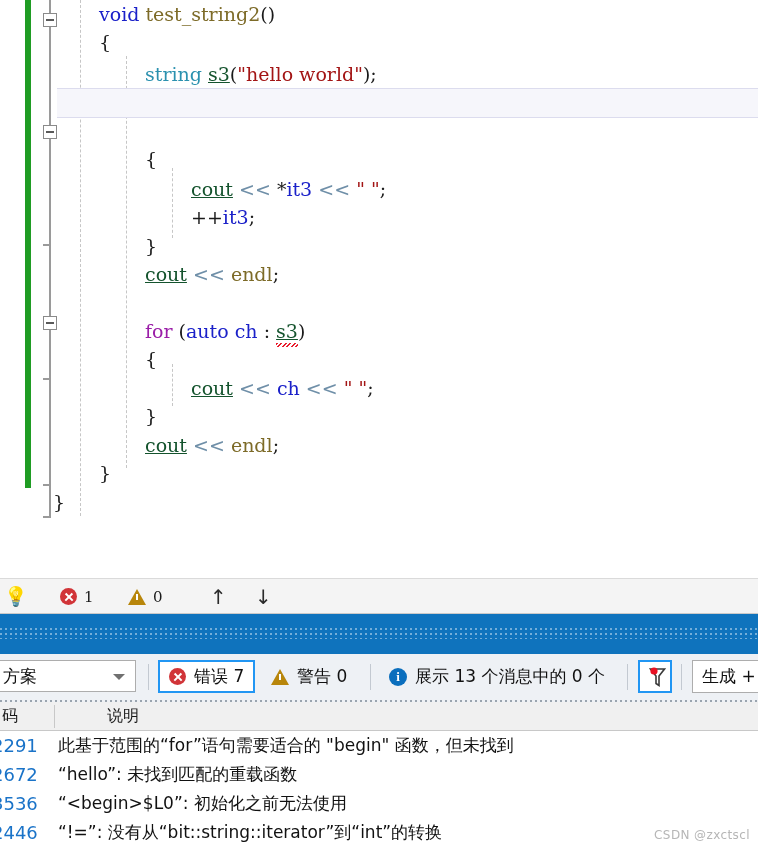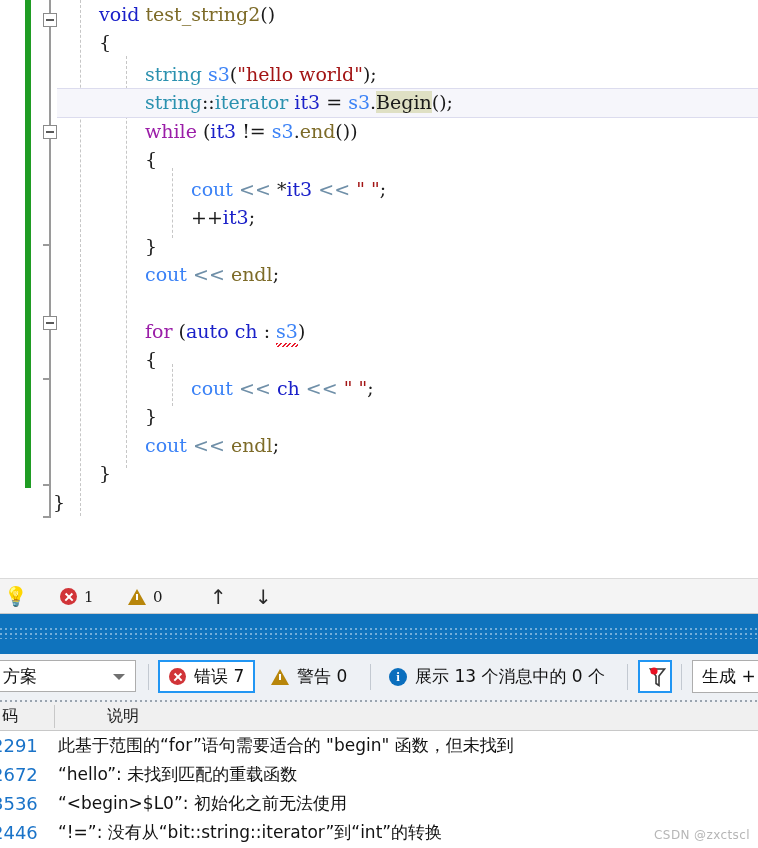--- a/index.html
+++ b/index.html
@@ -93,21 +93,21 @@
     border-bottom: 1px solid #dcdcee;
     background: #f6f6fb;
   }
 
   
   .k-blue    { color: #1b21c9; }   
   .k-purple  { color: #9b1ea8; }   
   .t-type    { color: #2b91af; }   
   .t-func    { color: #7d6b28; }   
   .t-str     { color: #a31515; }   
-  .t-ident   { color: #3b82f6; }
+  .t-ident   { color: #14532d; text-decoration: underline; }
   .t-op      { color: #1a1a1a; }
   .t-stream  { color: #6f8fa8; }   
   .t-var     { color: #1b21c9; }   
 
   .hl-begin {
     background: #dfe0c4;
   }
   .squiggle {
     position: relative;
     display: inline-block;
@@ -398,22 +398,20 @@
   <div class="indent-guide" style="left:126px; top:56px; height:412px;"></div>
   <div class="indent-guide" style="left:172px; top:168px; height:70px;"></div>
   <div class="indent-guide" style="left:172px; top:364px; height:42px;"></div>
 
   <div class="current-line"></div>
 
   <div class="code-layer">
     <div class="cline" style="top:0px;   left:99px;"><span class="k-blue">void</span> <span class="t-func">test_string2</span><span class="t-op">()</span></div>
     <div class="cline" style="top:28px;  left:99px;">{</div>
     <div class="cline" style="top:60px;  left:145px;"><span class="t-type">string</span> <span class="t-ident">s3</span>(<span class="t-str">"hello world"</span>);</div>
-    <div class="cline" style="top:88px;  left:145px;"><span class="t-type">string</span>::<span class="t-type">iterator</span> <span class="t-var">it3</span> = <span class="t-ident">s3</span>.<span class="hl-begin">Begin</span>();</div>
-    <div class="cline" style="top:117px; left:145px;"><span class="k-purple">while</span> (<span class="t-var">it3</span> != <span class="t-ident">s3</span>.<span class="t-func">end</span>())</div>
     <div class="cline" style="top:145px; left:145px;">{</div>
     <div class="cline" style="top:175px; left:191px;"><span class="t-ident">cout</span> <span class="t-stream">&lt;&lt;</span> *<span class="t-var">it3</span> <span class="t-stream">&lt;&lt;</span> <span class="t-str">" "</span>;</div>
     <div class="cline" style="top:203px; left:191px;">++<span class="t-var">it3</span>;</div>
     <div class="cline" style="top:232px; left:145px;">}</div>
     <div class="cline" style="top:260px; left:145px;"><span class="t-ident">cout</span> <span class="t-stream">&lt;&lt;</span> <span class="t-func">endl</span>;</div>
     <div class="cline" style="top:317px; left:145px;"><span class="k-purple">for</span> (<span class="k-blue">auto</span> <span class="t-var">ch</span> : <span class="squiggle t-ident">s3</span>)</div>
     <div class="cline" style="top:345px; left:145px;">{</div>
     <div class="cline" style="top:374px; left:191px;"><span class="t-ident">cout</span> <span class="t-stream">&lt;&lt;</span> <span class="t-var">ch</span> <span class="t-stream">&lt;&lt;</span> <span class="t-str">" "</span>;</div>
     <div class="cline" style="top:402px; left:145px;">}</div>
     <div class="cline" style="top:431px; left:145px;"><span class="t-ident">cout</span> <span class="t-stream">&lt;&lt;</span> <span class="t-func">endl</span>;</div>

